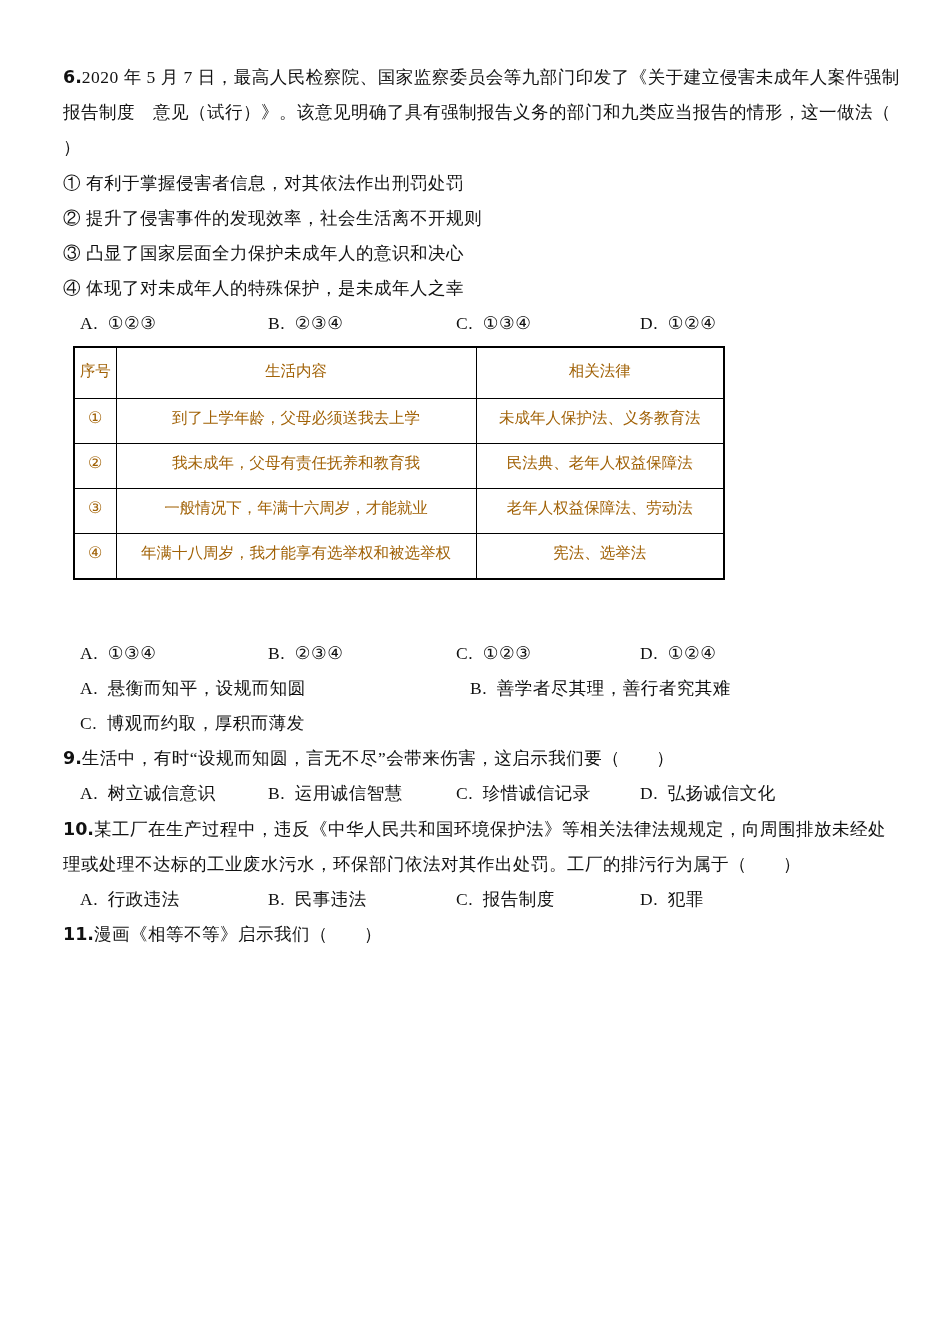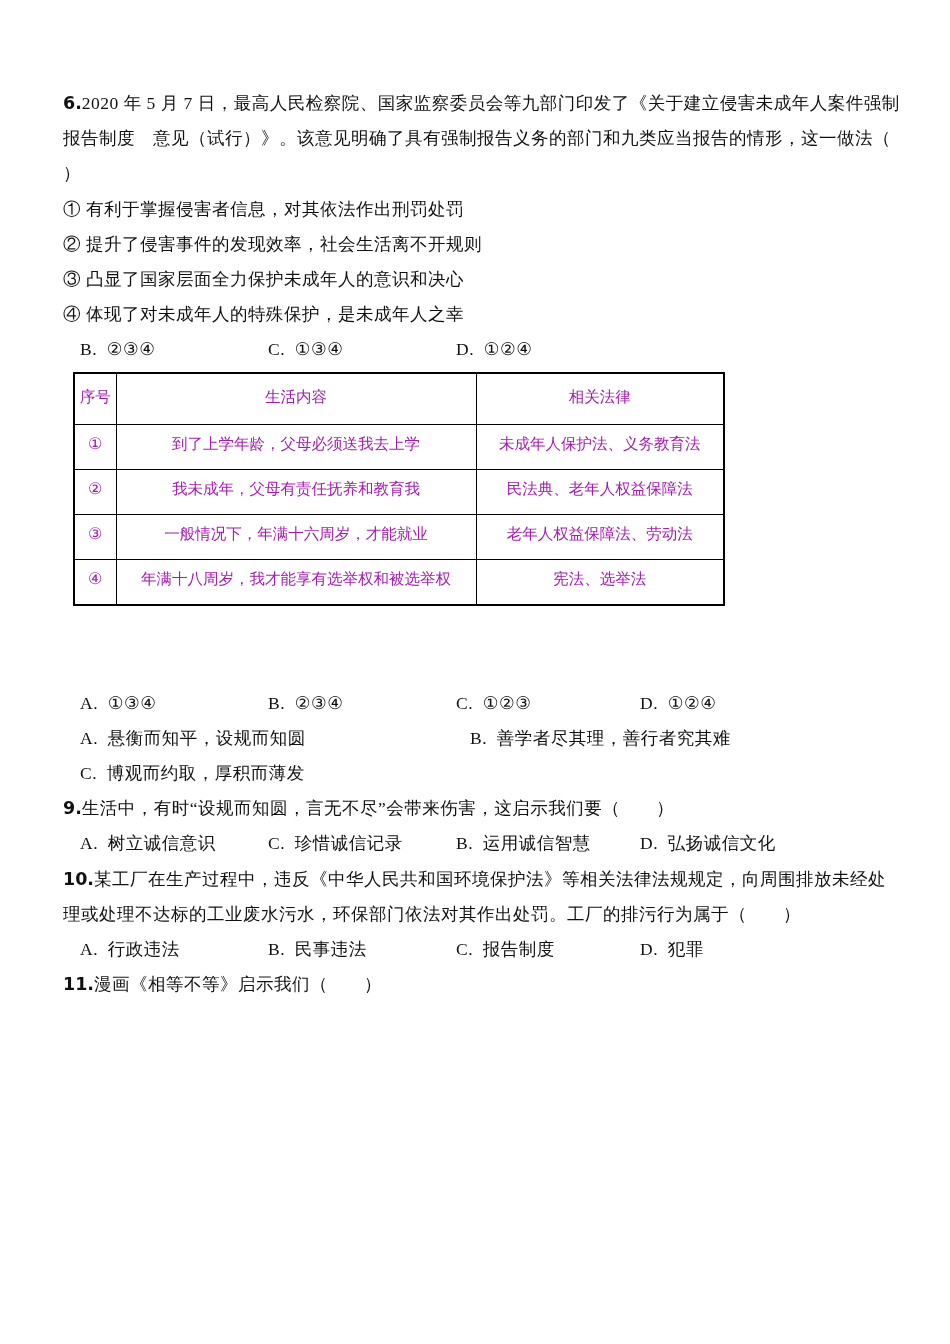--- a/index.html
+++ b/index.html
@@ -11,21 +11,21 @@
     position: relative;
     width: 950px;
     height: 1344px;
     background: #ffffff;
     color: #111111;
     font-family: "Liberation Serif", "DejaVu Serif", serif;
     font-size: 17.5px;
     letter-spacing: 0.5px;
     overflow: hidden;
     box-sizing: border-box;
-    padding: 86px 60px 0 63px;
+    padding: 60px 60px 0 63px;
   }
   .line {
     line-height: 35.2px;
     white-space: pre;
   }
   .qnum-sans {
     font-family: "DejaVu Sans", "Liberation Sans", sans-serif;
     font-weight: 600;
     letter-spacing: 0;
   }
@@ -40,29 +40,29 @@
     padding-left: 17px;
     line-height: 35.2px;
   }
   .opts2 {
     display: grid;
     grid-template-columns: 390px auto;
     padding-left: 17px;
     line-height: 35.2px;
   }
   .opt { white-space: pre; }
-  .gap-after-table { margin-top: 80px; }
+  .gap-after-table { margin-top: 56px; }
   table.q7 {
     border-collapse: collapse;
     table-layout: fixed;
     width: 650px;
     margin: 4px 0 0 10px;
     font-size: 15.5px;
     letter-spacing: 0;
-    color: #a21caf;
+    color: #a16207;
   }
   table.q7, table.q7 tr, table.q7 td, table.q7 th {
     border: 1px solid #000000;
   }
   table.q7 { border: 2px solid #000000; }
   table.q7 th, table.q7 td {
     text-align: center;
     vertical-align: top;
     font-weight: 400;
     padding: 0;
@@ -83,20 +83,21 @@
 
   <section>
     <div class="line"><span class="qnum-sans">6.</span><span>2020 年 5 月 7 日，最高人民检察院、国家监察委员会等九部门印发了《关于建立侵害未成年人案件强制</span></div>
     <div class="line">报告制度　意见（试行）》。该意见明确了具有强制报告义务的部门和九类应当报告的情形，这一做法（</div>
     <div class="line">）</div>
     <div class="line">① 有利于掌握侵害者信息，对其依法作出刑罚处罚</div>
     <div class="line">② 提升了侵害事件的发现效率，社会生活离不开规则</div>
     <div class="line">③ 凸显了国家层面全力保护未成年人的意识和决心</div>
     <div class="line">④ 体现了对未成年人的特殊保护，是未成年人之幸</div>
     <div class="opts4">
+      <span class="opt">A.  ①②③</span>
       <span class="opt">B.  ②③④</span>
       <span class="opt">C.  ①③④</span>
       <span class="opt">D.  ①②④</span>
     </div>
   </section>
 
   <section>
 
     <table class="q7">
       <colgroup>
@@ -148,22 +149,22 @@
     </div>
     <div class="opts2">
       <span class="opt">C.  博观而约取，厚积而薄发</span>
     </div>
   </section>
 
   <section>
     <div class="line"><span class="qnum-sans">9.</span><span>生活中，有时“设规而知圆，言无不尽”会带来伤害，这启示我们要（　　）</span></div>
     <div class="opts4">
       <span class="opt">A.  树立诚信意识</span>
+      <span class="opt">B.  运用诚信智慧</span>
       <span class="opt">C.  珍惜诚信记录</span>
-      <span class="opt">B.  运用诚信智慧</span>
       <span class="opt">D.  弘扬诚信文化</span>
     </div>
   </section>
 
   <section>
     <div class="line"><span class="qnum-sans">10.</span><span>某工厂在生产过程中，违反《中华人民共和国环境保护法》等相关法律法规规定，向周围排放未经处</span></div>
     <div class="line">理或处理不达标的工业废水污水，环保部门依法对其作出处罚。工厂的排污行为属于（　　）</div>
     <div class="opts4">
       <span class="opt">A.  行政违法</span>
       <span class="opt">B.  民事违法</span>

